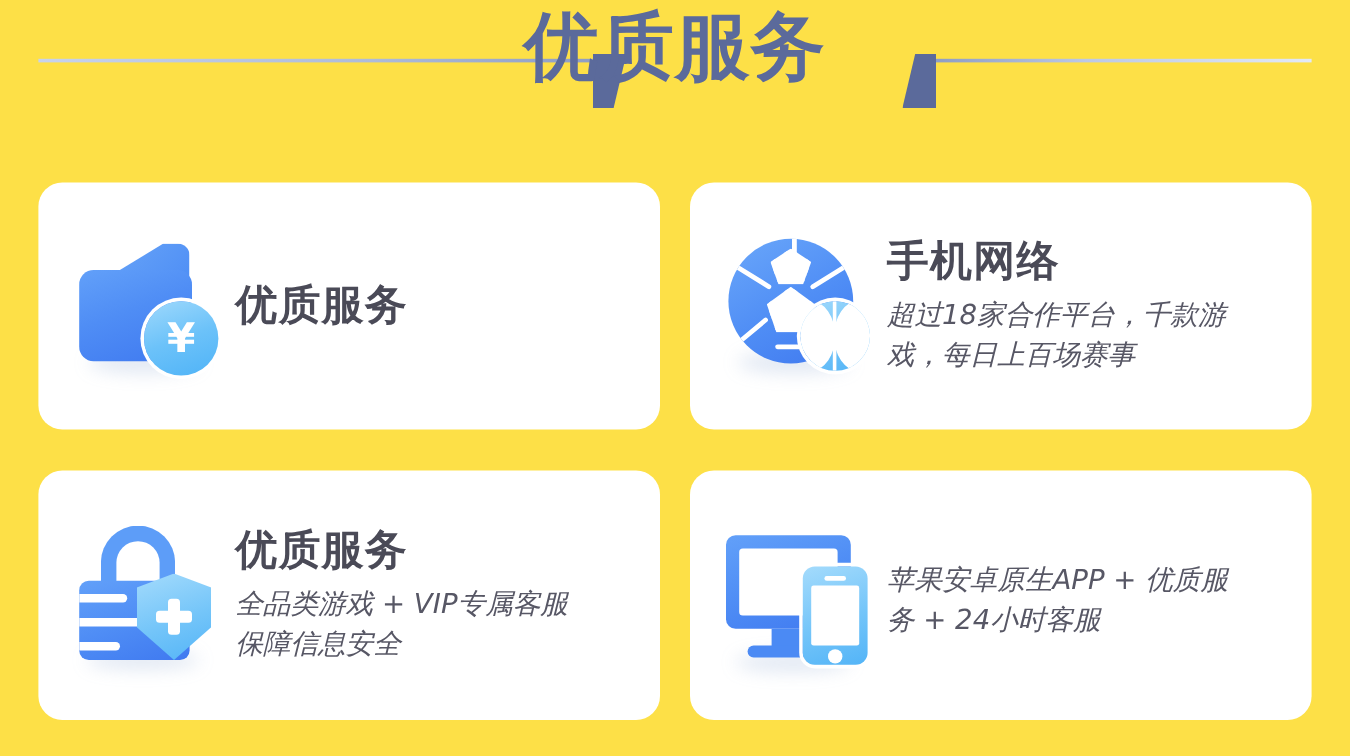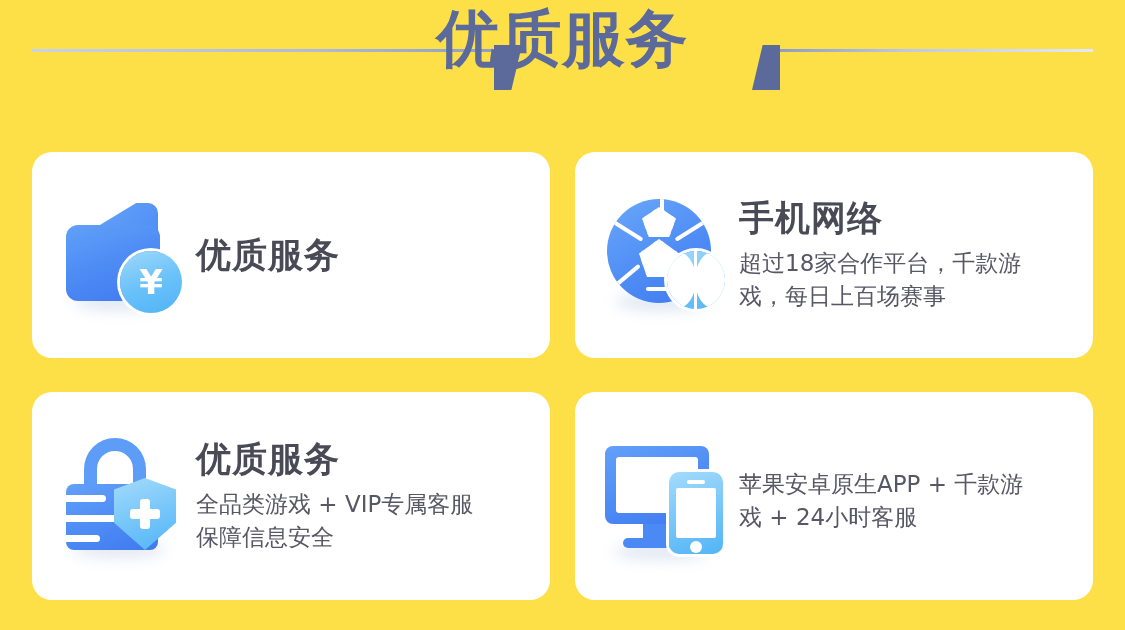--- a/index.html
+++ b/index.html
@@ -77,21 +77,21 @@
     font-size:35px; font-weight:bold; color:#4a4a57;
     line-height:1.15; letter-spacing:1px;
     font-family:"DejaVu Sans","Liberation Sans",sans-serif;
     white-space:nowrap;
   }
   .c-sub {
     margin-top:9px;
     font-size:23px; color:#575765; line-height:1.42;
     font-family:"DejaVu Sans","Liberation Sans",sans-serif;
   }
-  .c-sub.narrow { max-width:300px; }
+  .c-sub.narrow { max-width:300px;font-style:italic; }
 
   
   .shadow-blur {
     position:absolute; border-radius:50%;
     background:rgba(120,150,200,.22);
     filter:blur(7px);
   }
 
   
   .w-flap {
@@ -305,18 +305,18 @@
         <div class="mon"></div>
         <div class="mon-neck"></div>
         <div class="mon-base"></div>
         <div class="phone">
           <div class="spk"></div>
             <div class="scr"></div>
             <div class="home"></div>
         </div>
       </div>
       <div class="txt">
-        <div class="c-sub narrow">苹果安卓原生APP + 千款游戏 + 24小时客服</div>
+        <div class="c-sub narrow">苹果安卓原生APP + 优质服务 + 24小时客服</div>
       </div>
     </div>
 
   </div>
 </div>
 
 </body></html>

